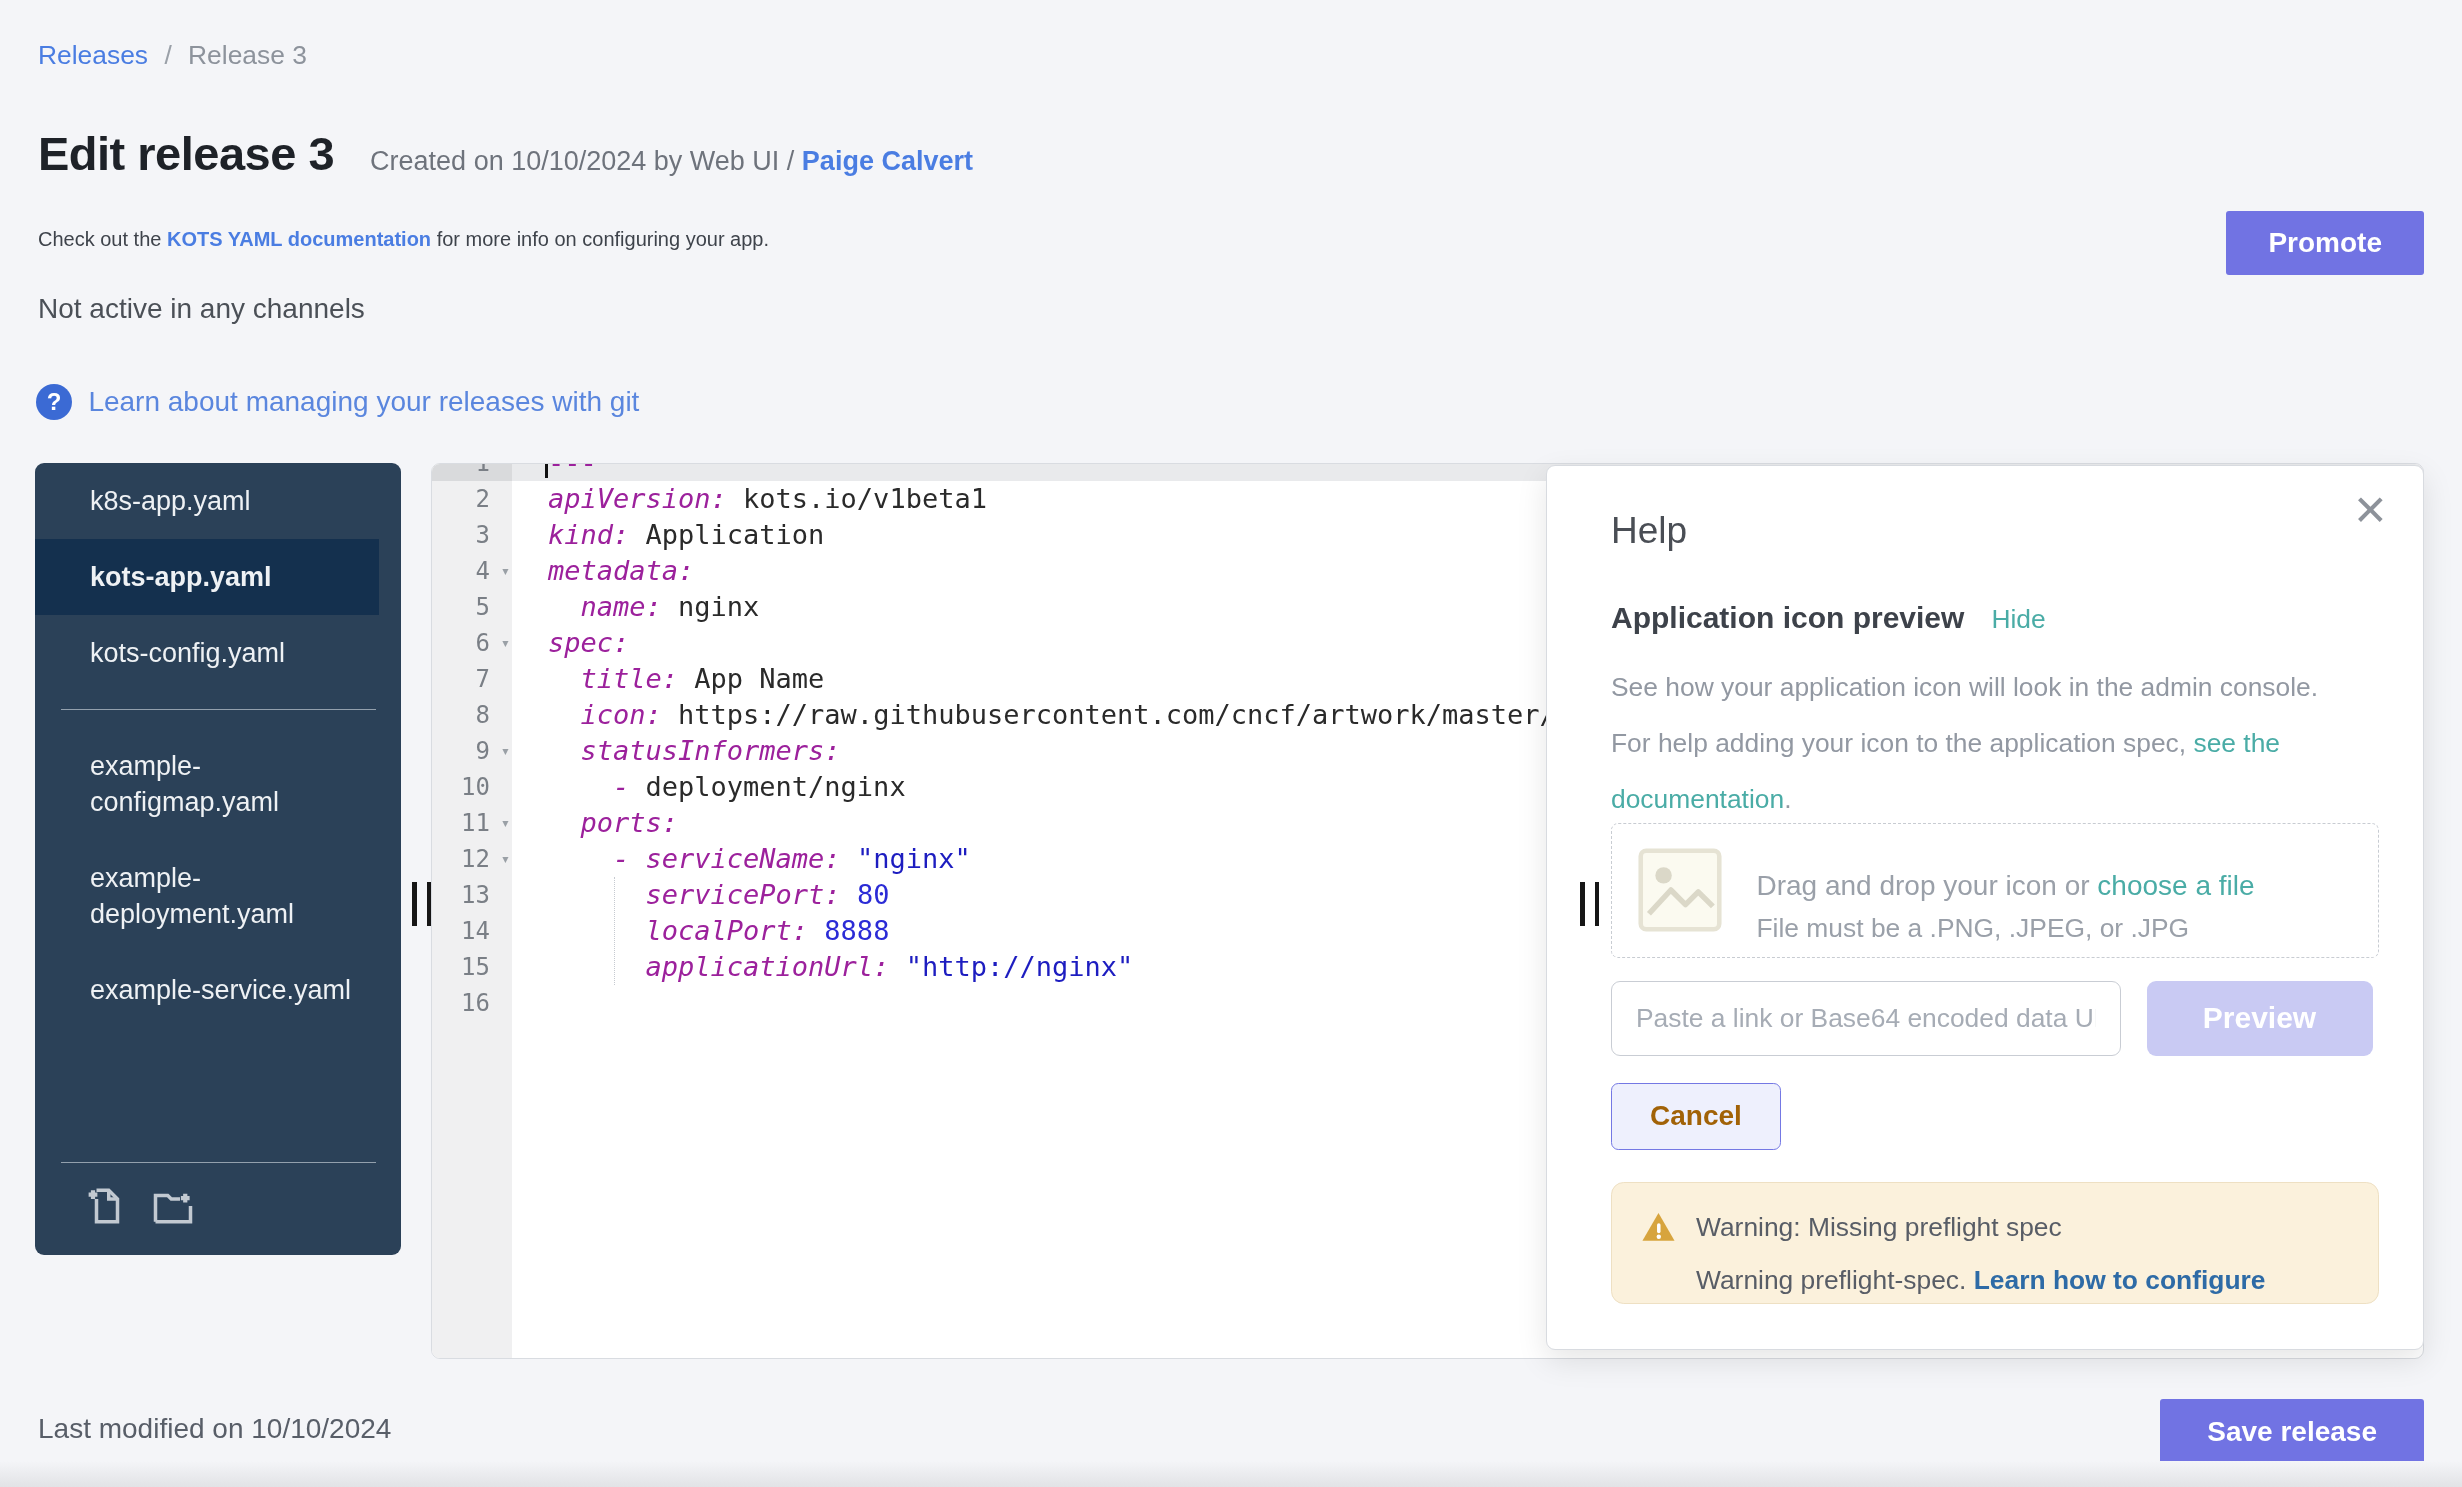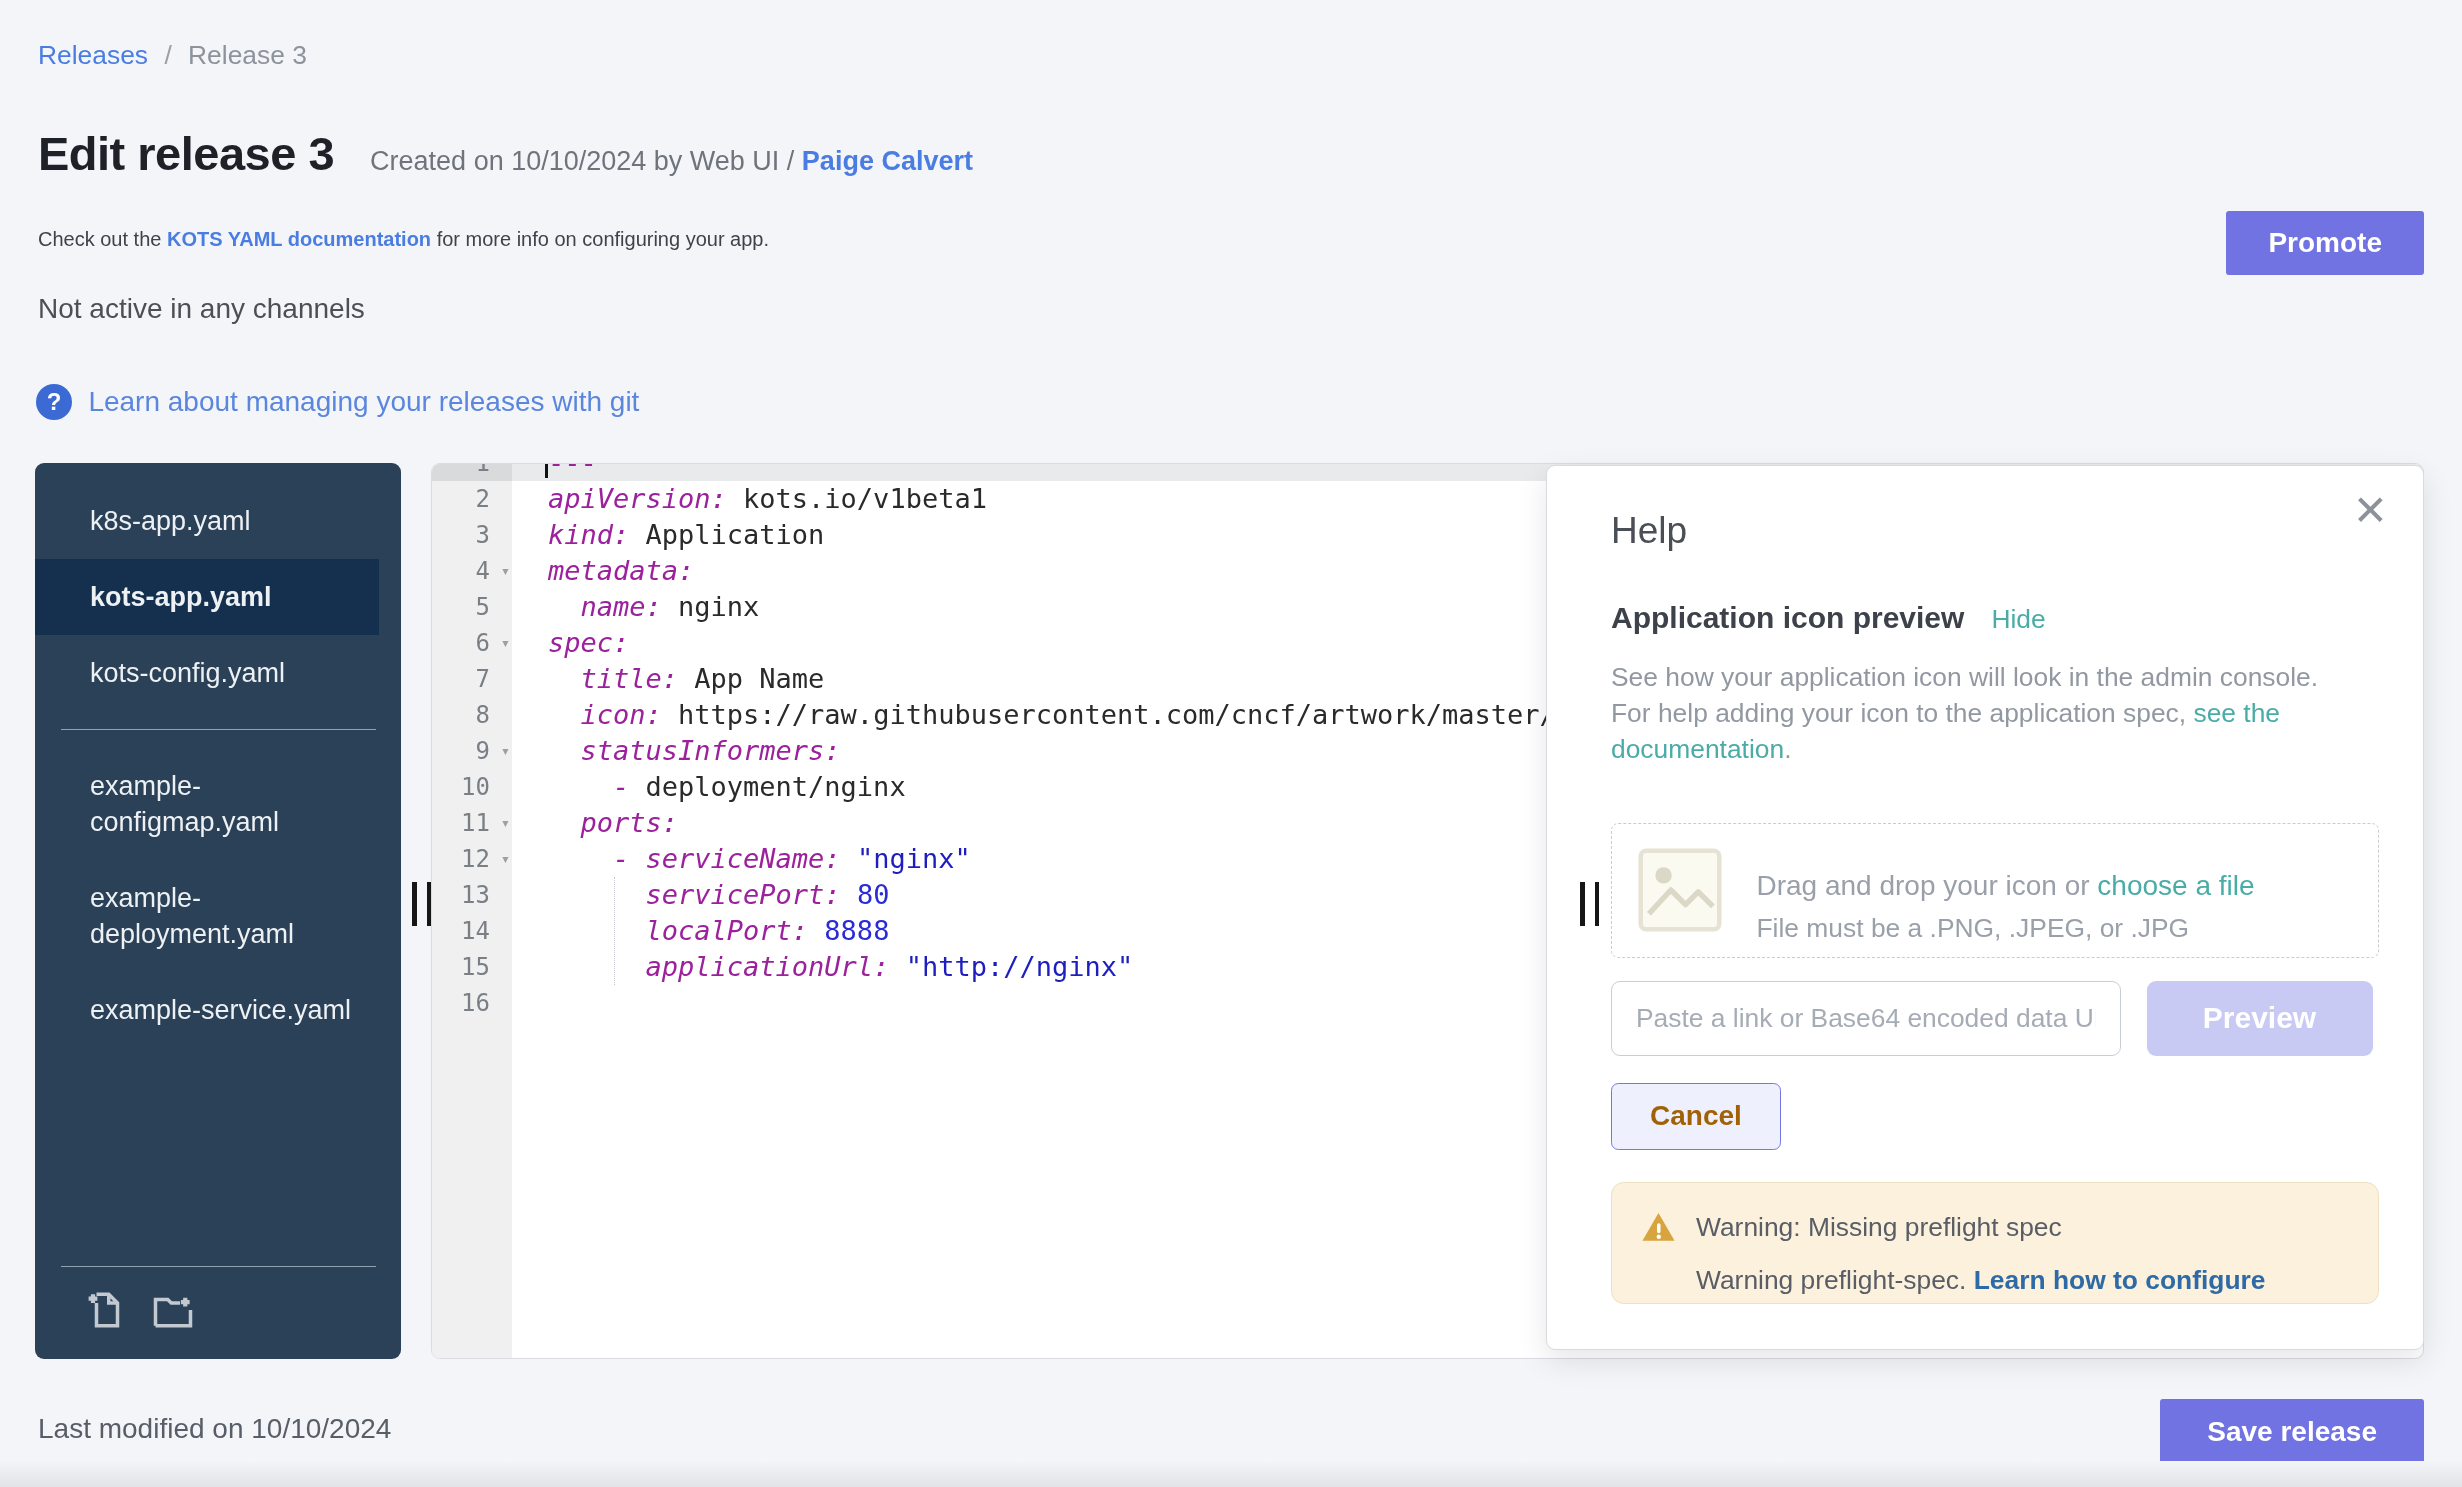--- a/index.html
+++ b/index.html
@@ -30,22 +30,22 @@
   .channel-status { position:absolute; left:38px; top:293px; font-size:28px; color:#4b5057; }
 
   .git-link { position:absolute; left:36px; top:384px; display:flex; align-items:center; gap:16.4px; cursor:pointer; }
   .q-icon { width:36px; height:36px; border-radius:50%; background:#3b6ad4; color:#fff;
     font-size:24px; font-weight:700; display:flex; align-items:center; justify-content:center; }
   .git-link span.txt { font-size:28px; color:#5a86de; }
 
   
   .main { position:absolute; left:0; top:463px; width:2462px; height:896px; }
 
-  .sidebar { position:absolute; left:35px; top:0; width:366px; height:896px;
-    background:#2b4158; border-radius:9px; padding-top:20px; color:#eef1f4; }
+  .sidebar { position:absolute; left:35px; top:0; width:366px; height:792px;
+    background:#2b4158; border-radius:9px; color:#eef1f4; }
   .file-item { font-size:27px; line-height:36px; padding:20px 22px 20px 55px;
     margin-right:22px; cursor:pointer; width:344px; word-wrap:break-word; }
   .file-item.selected { background:#14304e; font-weight:700; }
   .file-divider { border-top:1.8px solid #93a0ad; margin:18px 25.5px 18px 25.5px; }
   .sidebar-bottom { position:absolute; bottom:0; left:0; right:0; }
   .sidebar-bottom .file-divider { margin-bottom:0; }
   .sidebar-icons { display:flex; gap:24px; padding:22px 0 25.5px 51px; }
   .sb-icon { cursor:pointer; }
 
   .drag-handle { position:absolute; top:419px; width:24px; height:44px; display:flex; gap:10px; z-index:6; cursor:col-resize; }
@@ -77,21 +77,21 @@
   .help-panel { position:absolute; left:1546px; right:38px; top:1.8px; height:885px;
     background:#fff; border:0.9px solid #d8dbe0; border-radius:9px;
     box-shadow:0 11px 31px rgba(0,0,0,0.10); z-index:4; }
   .help-close { position:absolute; top:24px; right:35px; font-size:42px; color:#8d929a;
     font-weight:300; cursor:pointer; line-height:1; }
   .help-title { position:absolute; top:44px; left:64px; font-size:37px; font-weight:500; color:#4a4e55; }
   .help-section-row { position:absolute; top:135px; left:64px; display:flex; align-items:baseline; gap:27px; }
   .help-section-title { font-size:30px; font-weight:700; color:#3d424a; }
   .hide-link { font-size:26.4px; color:#4aaca6; cursor:pointer; }
   .help-body { position:absolute; top:193px; left:64px; width:729px; font-size:26.4px;
-    color:#9298a2; line-height:36px; }
+    color:#9298a2; line-height:56px; }
   .help-body a { color:#4aaca6; text-decoration:none; cursor:pointer; }
 
   .dropzone { position:absolute; top:357px; left:64px; right:44px; height:135px;
     border:1.8px dashed #c8ccd2; border-radius:7.3px; display:flex; align-items:center; padding-left:25.5px; }
   .dz-img { width:84px; height:84px; flex:none; }
   .dz-text { margin-left:35px;margin-top:33px; }
   .dz-line1 { font-size:28px; color:#9aa0a9; }
   .dz-line1 a { color:#4aaca6; text-decoration:none; cursor:pointer; }
   .dz-line2 { font-size:26.4px; color:#9aa0a9; margin-top:11px; }
 

